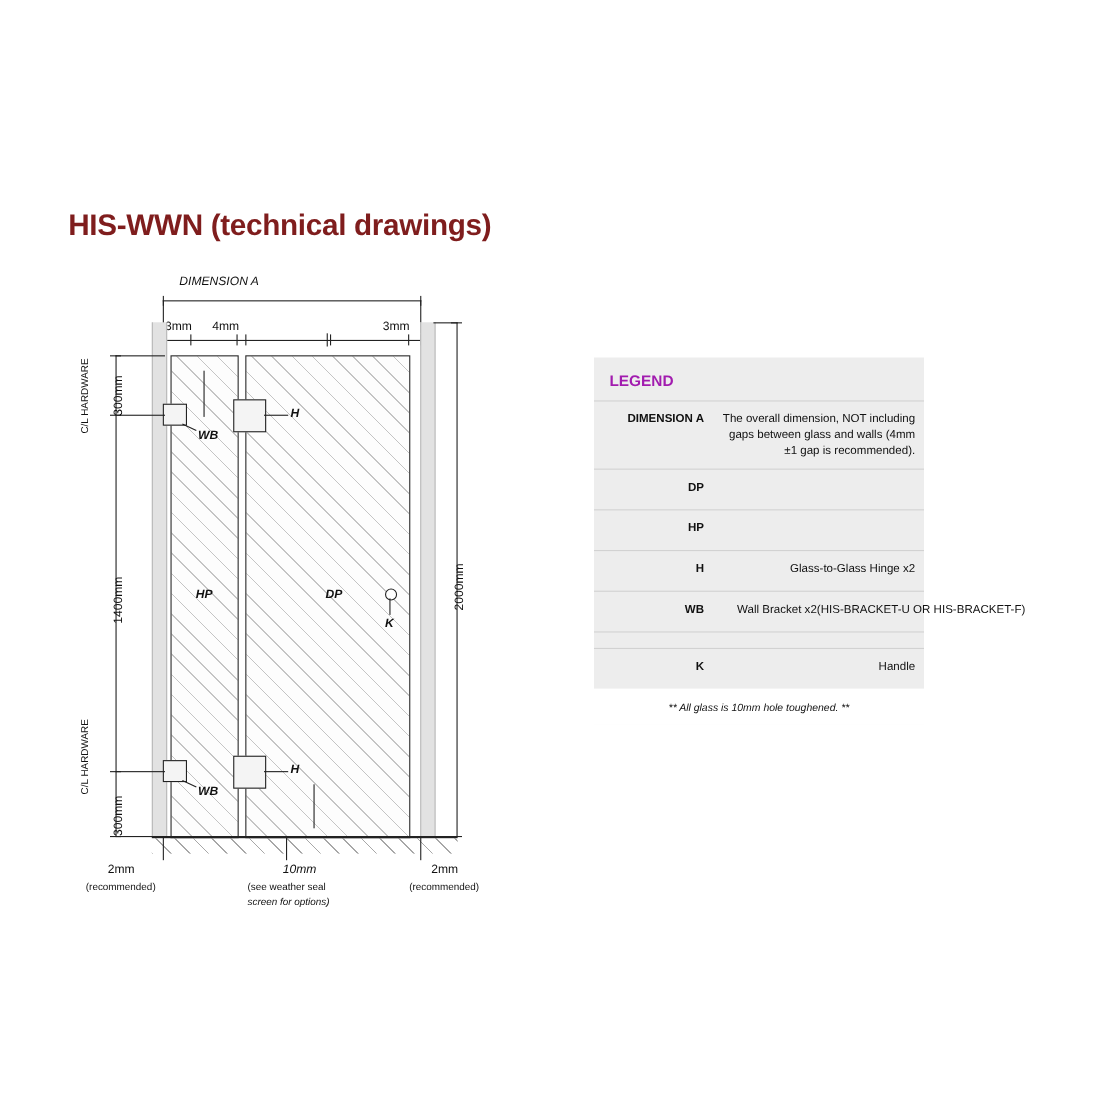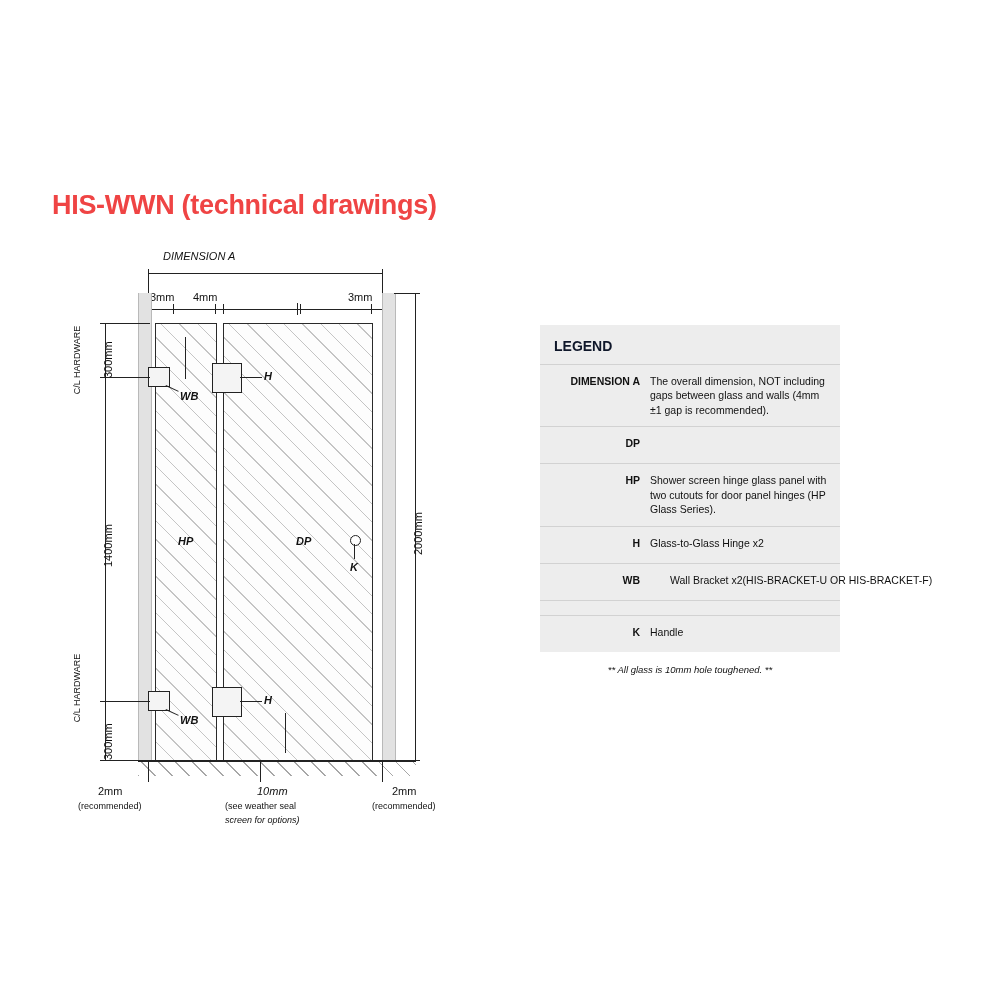--- a/index.html
+++ b/index.html
@@ -10,26 +10,26 @@
   body {
     width: 1000px;
     height: 1000px;
     position: relative;
     font-family: "Liberation Sans", sans-serif;
     color: #1a1a1a;
     overflow: hidden;
   }
   #page-title {
     position: absolute;
-    left: 52px;
+    left: 62px;
     top: 190px;
     font-size: 27px;
     font-weight: bold;
     letter-spacing: -0.3px;
-    color: #ef4444;
+    color: #7f1d1d;
   }
 
   
   #drawing {
     position: absolute;
     left: 60px;
     top: 245px;
     width: 420px;
     height: 600px;
   }
@@ -119,21 +119,21 @@
     left: 540px;
     top: 325px;
     width: 300px;
     background: #ededed;
     padding: 0;
   }
   #legend .legend-title {
     font-size: 14px;
     font-weight: bold;
     padding: 13px 14px 10px 14px;
-    color: #0f172a;
+    color: #a21caf;
   }
   .lrow {
     display: flex;
     align-items: flex-start;
     border-top: 1px solid #d2d2d2;
     padding: 9px 8px 9px 8px;
     min-height: 18px;
   }
   .lrow .key {
     width: 92px;
@@ -143,20 +143,21 @@
     font-size: 10.5px;
     font-weight: bold;
     color: #111;
     line-height: 1.35;
   }
   .lrow .desc {
     flex: 1;
     font-size: 10.5px;
     color: #111;
     line-height: 1.38;
+    text-align: right;
   }
   .lrow.wide .desc { white-space: nowrap; margin-left: 20px; }
   .lnote {
     font-size: 9.5px;
     font-style: italic;
     color: #111;
     padding: 12px 0 10px 0;
     text-align: center;
     background: #ffffff;
   }
@@ -282,21 +283,20 @@
     <div class="key">DIMENSION A</div>
     <div class="desc">The overall dimension, NOT including gaps between glass and walls (4mm ±1 gap is recommended).</div>
   </div>
 
   <div class="lrow">
     <div class="key">DP</div>
   </div>
 
   <div class="lrow">
     <div class="key">HP</div>
-    <div class="desc">Shower screen hinge glass panel with two cutouts for door panel hinges (HP Glass Series).</div>
   </div>
 
   <div class="lrow">
     <div class="key">H</div>
     <div class="desc">Glass-to-Glass Hinge x2</div>
   </div>
 
   <div class="lrow wide">
     <div class="key">WB</div>
     <div class="desc">Wall Bracket x2(HIS-BRACKET-U OR HIS-BRACKET-F)</div>

